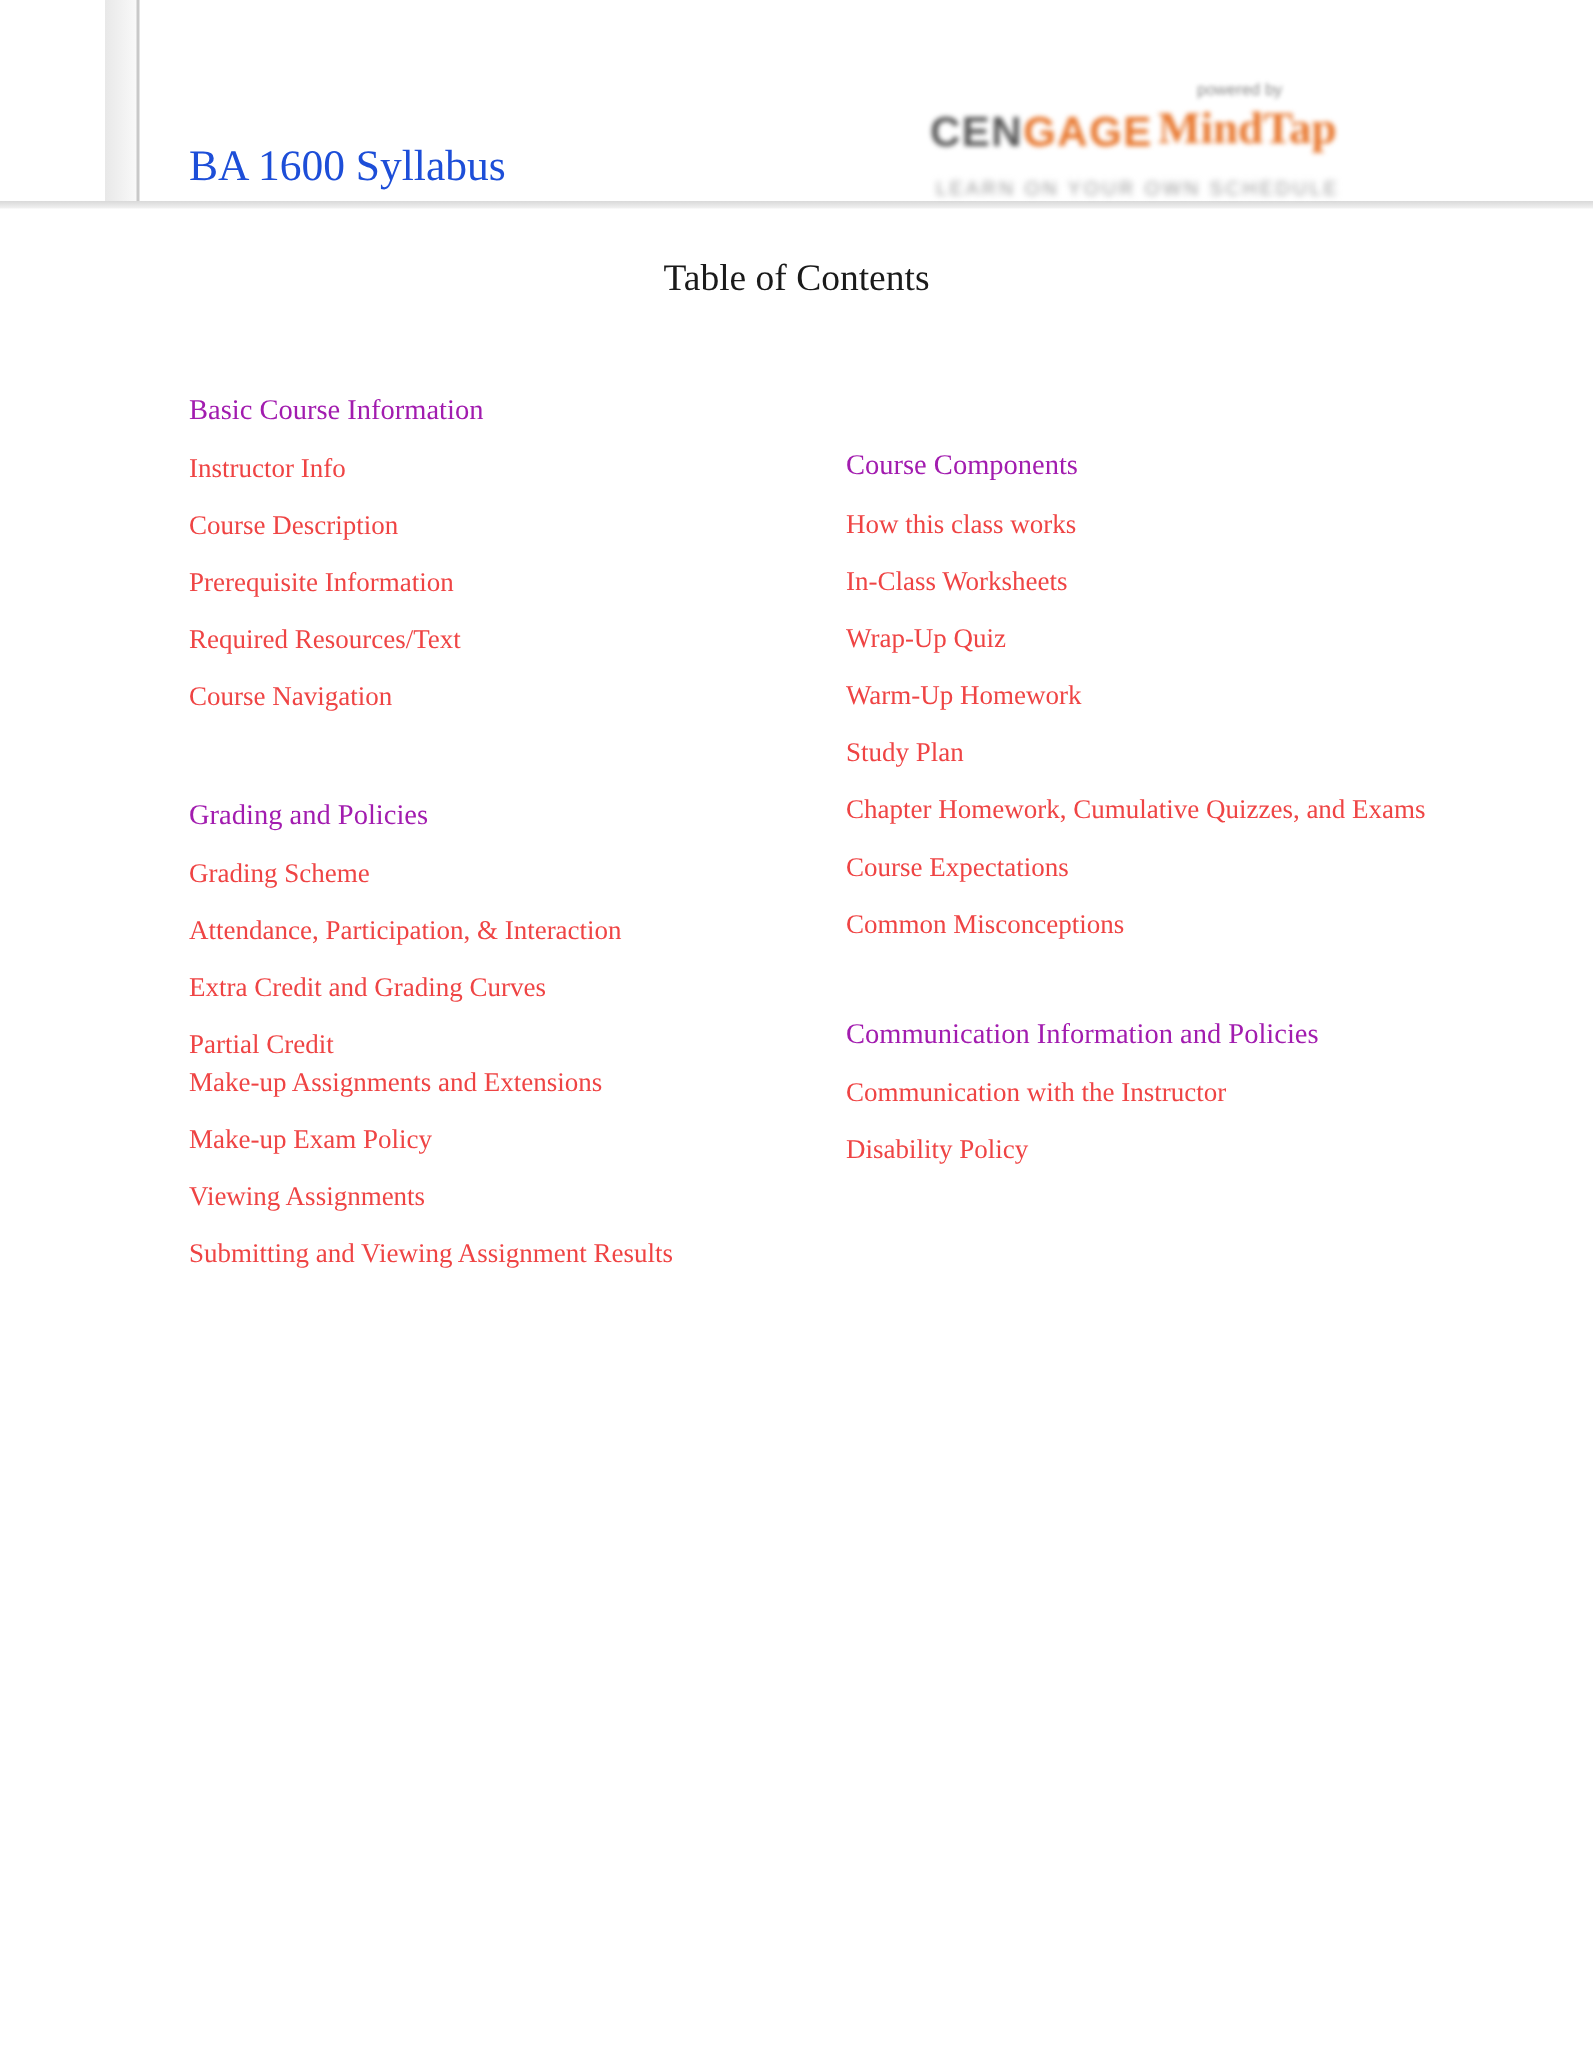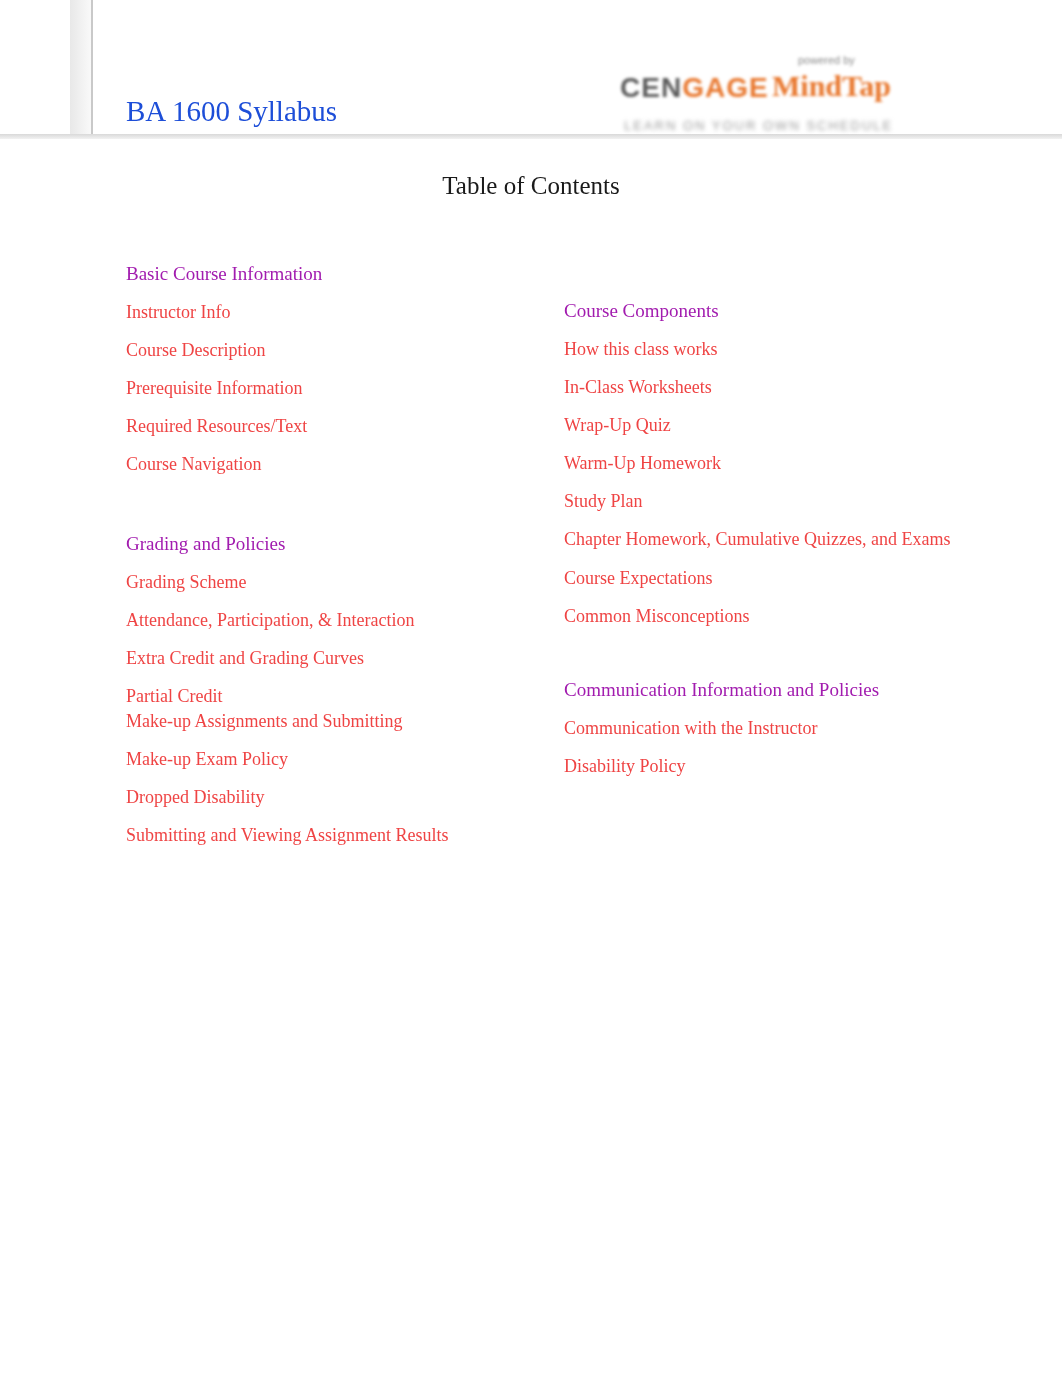--- a/index.html
+++ b/index.html
@@ -190,23 +190,23 @@
   <div class="toc-link">Course Description</div>
   <div class="toc-link">Prerequisite Information</div>
   <div class="toc-link">Required Resources/Text</div>
   <div class="toc-link">Course Navigation</div>
   <div class="group-gap"></div>
   <div class="group-title">Grading and Policies</div>
   <div class="toc-link">Grading Scheme</div>
   <div class="toc-link">Attendance, Participation, &amp; Interaction</div>
   <div class="toc-link">Extra Credit and Grading Curves</div>
   <div class="toc-link tight">Partial Credit</div>
-  <div class="toc-link">Make-up Assignments and Submitting</div>
+  <div class="toc-link">Make-up Assignments and Extensions</div>
   <div class="toc-link">Make-up Exam Policy</div>
-  <div class="toc-link">Dropped Disability</div>
+  <div class="toc-link">Viewing Assignments</div>
   <div class="toc-link two-line">Submitting and Viewing Assignment Results</div>
 </div>
 
 <div class="col-right">
   <div class="group-title">Course Components</div>
   <div class="toc-link">How this class works</div>
   <div class="toc-link">In-Class Worksheets</div>
   <div class="toc-link">Wrap-Up Quiz</div>
   <div class="toc-link">Warm-Up Homework</div>
   <div class="toc-link">Study Plan</div>

